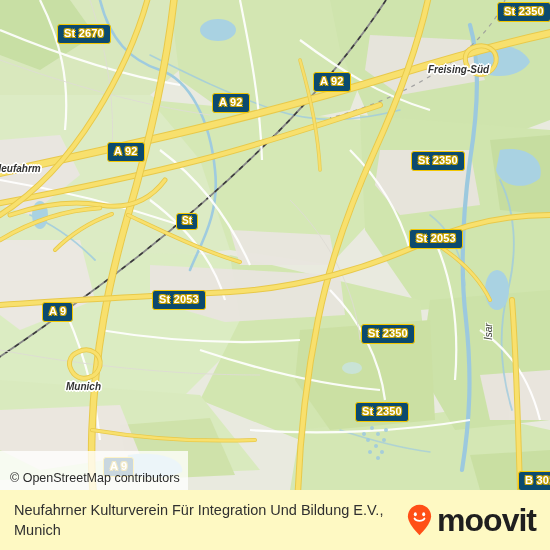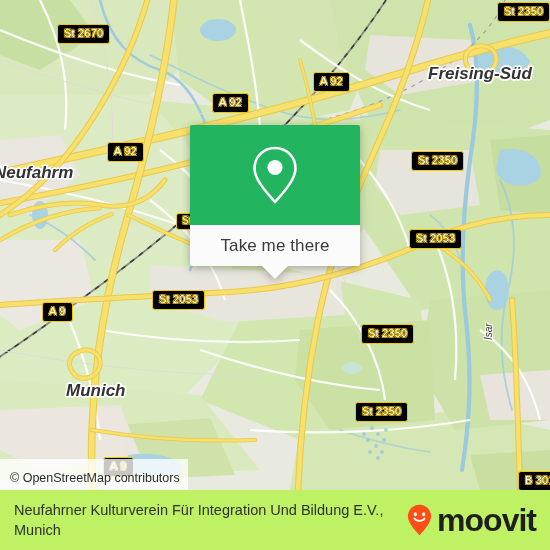--- a/index.html
+++ b/index.html
@@ -15,45 +15,45 @@
   .map{
     position:absolute;left:0;top:0;width:550px;height:490px;
     background:#e9eadf;
     overflow:hidden;
   }
   .map-svg{position:absolute;left:0;top:0;width:550px;height:490px;display:block;}
 
   
   .shield{
     position:absolute;
-    background:#000000;
+    background:#0c4a6e;
     border:1.4px solid #f3c700;
     border-radius:3px;
     color:#ffffff;
     font-size:11px;
-    font-weight:normal;
+    font-weight:bold;
     letter-spacing:.2px;
     line-height:1;
     padding:3px 6px 4px 6px;
     white-space:nowrap;
     text-shadow:
       -1px -1px 0 #c9a300, 1px -1px 0 #c9a300,
       -1px  1px 0 #c9a300, 1px  1px 0 #c9a300;
     box-sizing:border-box;
     z-index:5;
   }
   .shield.sm{font-size:10px;padding:2px 5px 3px 5px;}
 
   
   .place{
     position:absolute;
     font-style:italic;
     font-weight:bold;
     color:#333333;
-    font-size:17px;
+    font-size:10px;
     white-space:nowrap;
     text-shadow:
       -1.4px -1.4px 0 #fff, 1.4px -1.4px 0 #fff,
       -1.4px  1.4px 0 #fff, 1.4px  1.4px 0 #fff,
       0 1.6px 0 #fff, 0 -1.6px 0 #fff, 1.6px 0 0 #fff, -1.6px 0 0 #fff;
     z-index:6;
   }
   .river-label{
     position:absolute;
     font-style:italic;
@@ -103,30 +103,30 @@
     border-top:13px solid #fbfbfb;
   }
 
   
   .attribution{
     position:absolute;
     left:0;bottom:0;
     background:rgba(255,255,255,.78);
     color:#2b2b2b;
     font-size:12.5px;
-    padding:12px 8px 5px 10px;
+    padding:20px 8px 5px 10px;
     z-index:30;
     white-space:nowrap;
   }
 
   
   .footer{
     position:absolute;left:0;top:490px;
     width:550px;height:60px;
-    background:#bef264;
+    background:#fef9c3;
     display:flex;align-items:center;
     box-sizing:border-box;
     padding:0 14px 0 14px;
   }
   .footer-title{
     flex:1;
     font-size:14.5px;
     color:#303030;
     line-height:1.38;
     padding-right:8px;
@@ -317,32 +317,20 @@
     <div class="shield" style="left:518px;top:471px;">B 301</div>
     <div class="shield" style="left:103px;top:457px;">A 9</div>
     <div class="shield sm" style="left:176px;top:213px;z-index:4;">St</div>
 
     <div class="place" style="left:428px;top:64px;">Freising-Süd</div>
     <div class="place" style="left:-6px;top:163px;">Neufahrm</div>
     <div class="place" style="left:66px;top:381px;">Munich</div>
 
     <div class="river-label" style="left:483px;top:340px;">Isar</div>
 
-    <div class="callout">
-      <div class="callout-top">
-        <svg width="52" height="62" viewBox="0 0 52 62">
-          <path d="M26 4 C14.5 4 5.5 13 5.5 24.4 C5.5 36 19 50 26 58 C33 50 46.5 36 46.5 24.4 C46.5 13 37.5 4 26 4 Z" fill="none" stroke="#ffffff" stroke-width="2.6" stroke-linejoin="round"></path>
-          <circle cx="26" cy="23.5" r="7.6" fill="#ffffff"></circle>
-        </svg>
-      </div>
-      <div class="callout-bottom">
-        <span class="callout-label">Take me there</span>
-      </div>
-      <div class="callout-tail"></div>
-    </div>
 
     <div class="attribution">© OpenStreetMap contributors</div>
   </div>
 
   <div class="footer">
     <div class="footer-title">Neufahrner Kulturverein Für Integration Und Bildung E.V., Munich</div>
     <div class="brand">
       <svg class="brand-pin" viewBox="0 0 25 32">
         <path d="M12.5 0.8 C6 0.8 0.9 5.9 0.9 12.3 C0.9 20.2 12.5 31.2 12.5 31.2 C12.5 31.2 24.1 20.2 24.1 12.3 C24.1 5.9 19 0.8 12.5 0.8 Z" fill="#ff4f17"></path>
         <ellipse cx="8.3" cy="10.2" rx="1.5" ry="2" fill="#ffffff"></ellipse>

